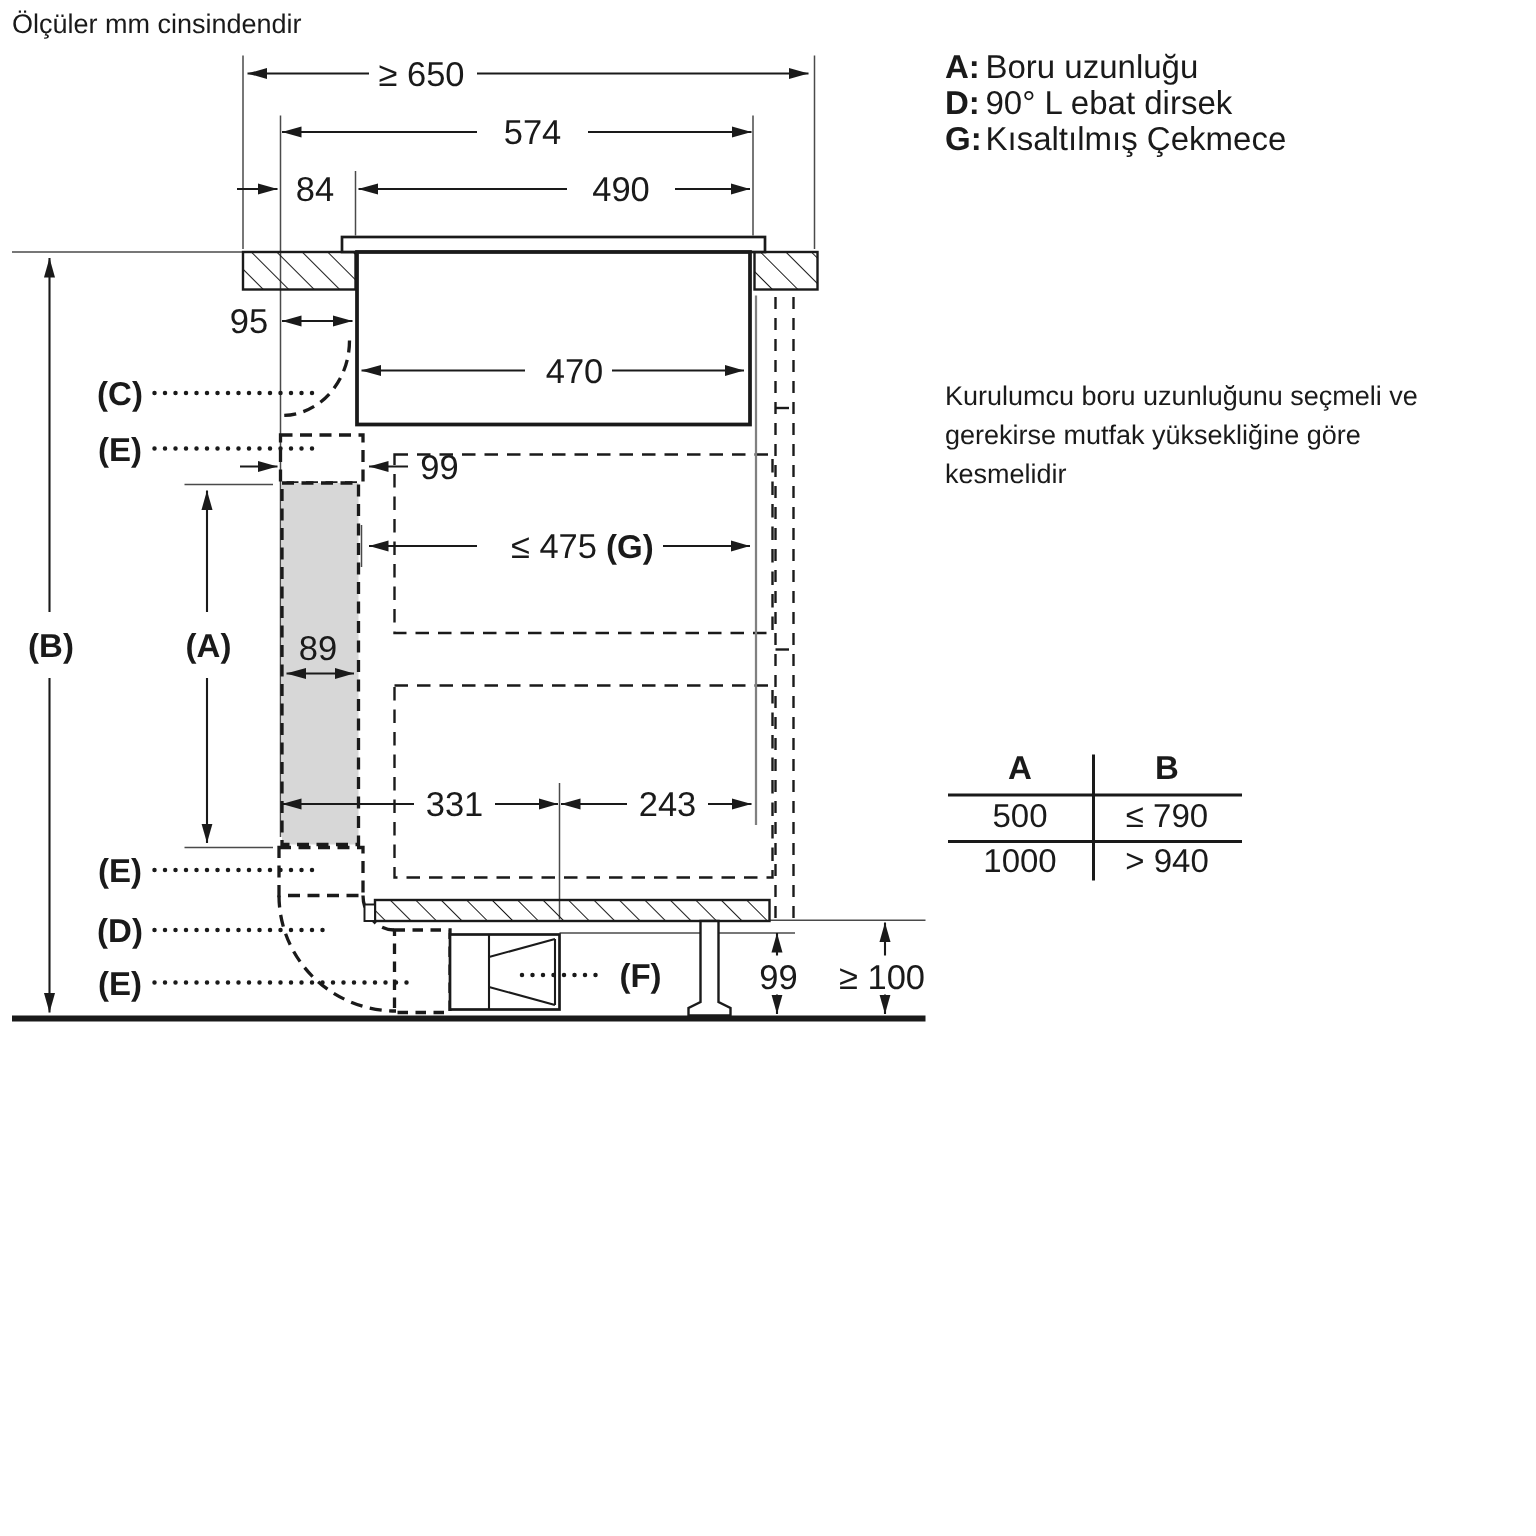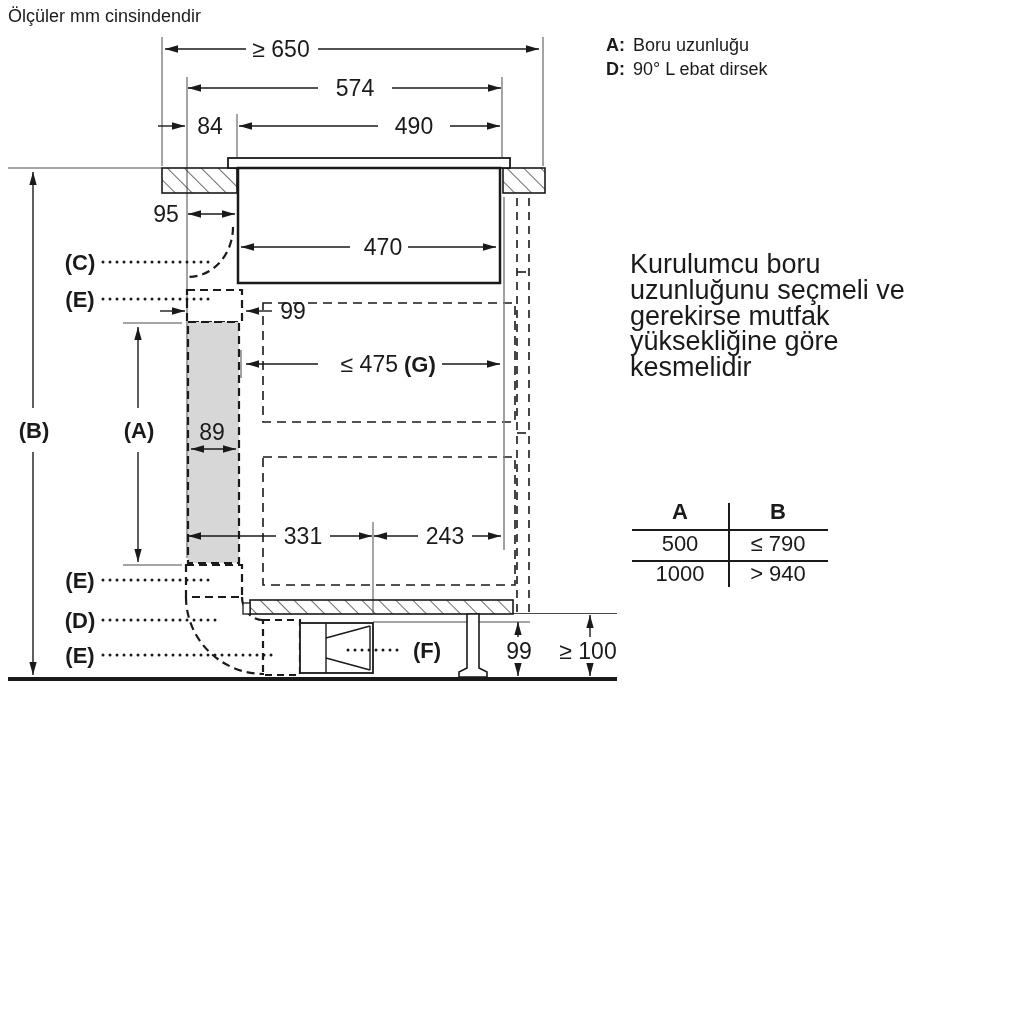--- a/index.html
+++ b/index.html
@@ -1,22 +1,22 @@
 <!DOCTYPE html>
 <html><head>
 <meta charset="utf-8">
 <style>
   html,body{margin:0;padding:0;background:#fff;}
   .page{position:relative;width:1024px;height:1024px;background:#ffffff;
         font-family:"Liberation Sans",sans-serif;color:#1a1a1a;overflow:hidden;}
   .title{position:absolute;left:8px;top:6px;font-size:18px;}
-  .legend{position:absolute;left:606px;top:33px;font-size:18px;line-height:24.2px;}
+  .legend{position:absolute;left:630px;top:33px;font-size:22px;line-height:24.2px;}
   .legend-row{white-space:nowrap;}
   .legend-key{display:inline-block;width:27px;font-weight:bold;}
-  .note{position:absolute;left:630px;top:252px;width:332px;font-size:27px;line-height:25.8px;}
+  .note{position:absolute;left:630px;top:252px;width:332px;font-size:18px;line-height:25.8px;}
   .tbl{position:absolute;left:632px;top:497px;width:196px;height:92px;font-size:22px;}
   .tbl-divider{position:absolute;left:96px;top:6px;width:1.6px;height:84px;background:#1a1a1a;}
   .tbl-hline{position:absolute;left:0;width:196px;height:1.6px;background:#1a1a1a;}
   .cell{position:absolute;text-align:center;}
   .cell.hdr{font-weight:bold;}
   svg{position:absolute;left:0;top:0;}
   svg text{font-family:"Liberation Sans",sans-serif;font-size:23px;fill:#1a1a1a;}
   svg text.lbl{font-weight:bold;font-size:22px;}
   .thin{stroke:#4a4a4a;stroke-width:1;}
   .obj{stroke:#1a1a1a;fill:#ffffff;}
@@ -185,20 +185,21 @@
       <path class="dots" d="M348,650 H404"></path>
       <text x="427" y="658" class="lbl" text-anchor="middle">(F)</text>
     </g>
   </svg>
 
   <div class="title">Ölçüler mm cinsindendir</div>
 
   <div class="legend">
     <div class="legend-row"><span class="legend-key">A:</span><span>Boru uzunluğu</span></div>
     <div class="legend-row"><span class="legend-key">D:</span><span>90° L ebat dirsek</span></div>
+    <div class="legend-row"><span class="legend-key">G:</span><span>Kısaltılmış Çekmece</span></div>
   </div>
 
   <div class="note">Kurulumcu boru uzunluğunu seçmeli ve gerekirse mutfak yüksekliğine göre kesmelidir</div>
 
   <div class="tbl">
     <div class="tbl-divider"></div>
     <div class="tbl-hline" style="top:32px"></div>
     <div class="tbl-hline" style="top:63px"></div>
     <div class="cell hdr" style="left:0;top:2px;width:96px">A</div>
     <div class="cell hdr" style="left:96px;top:2px;width:100px">B</div>

